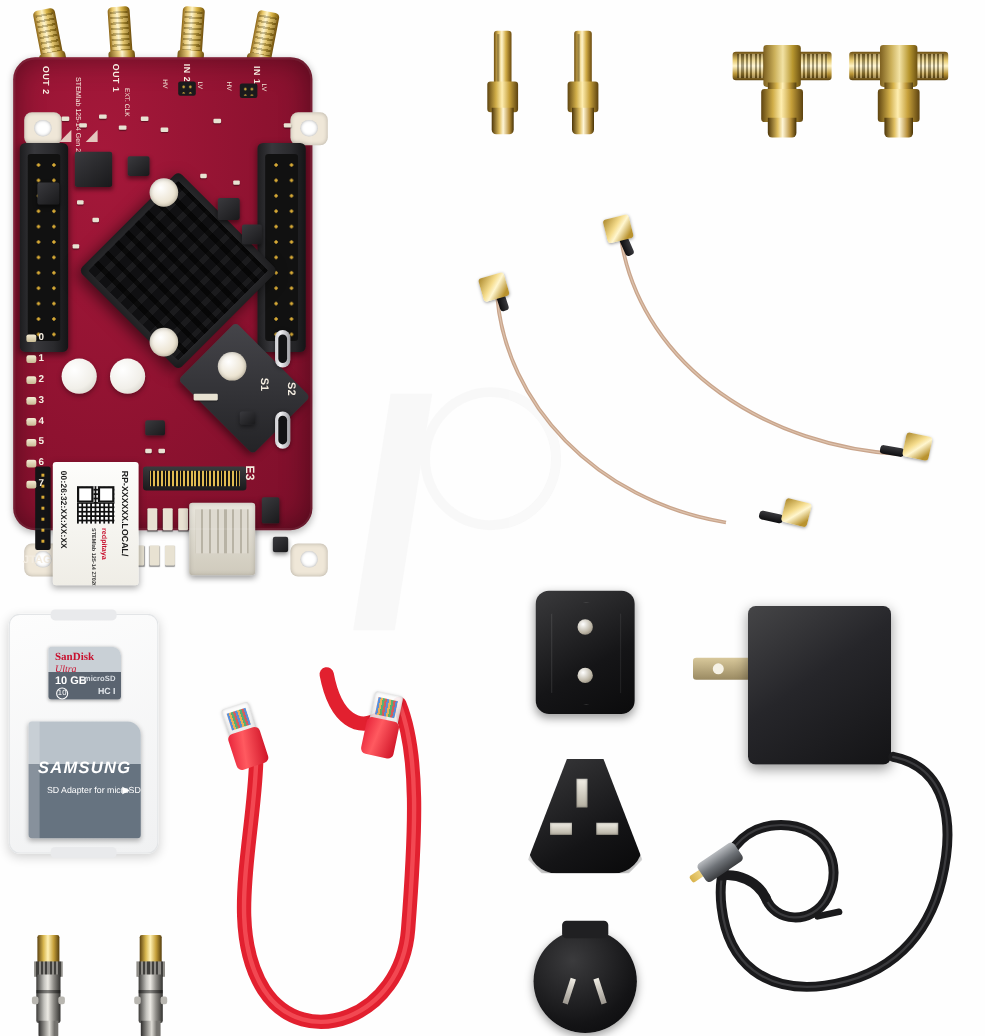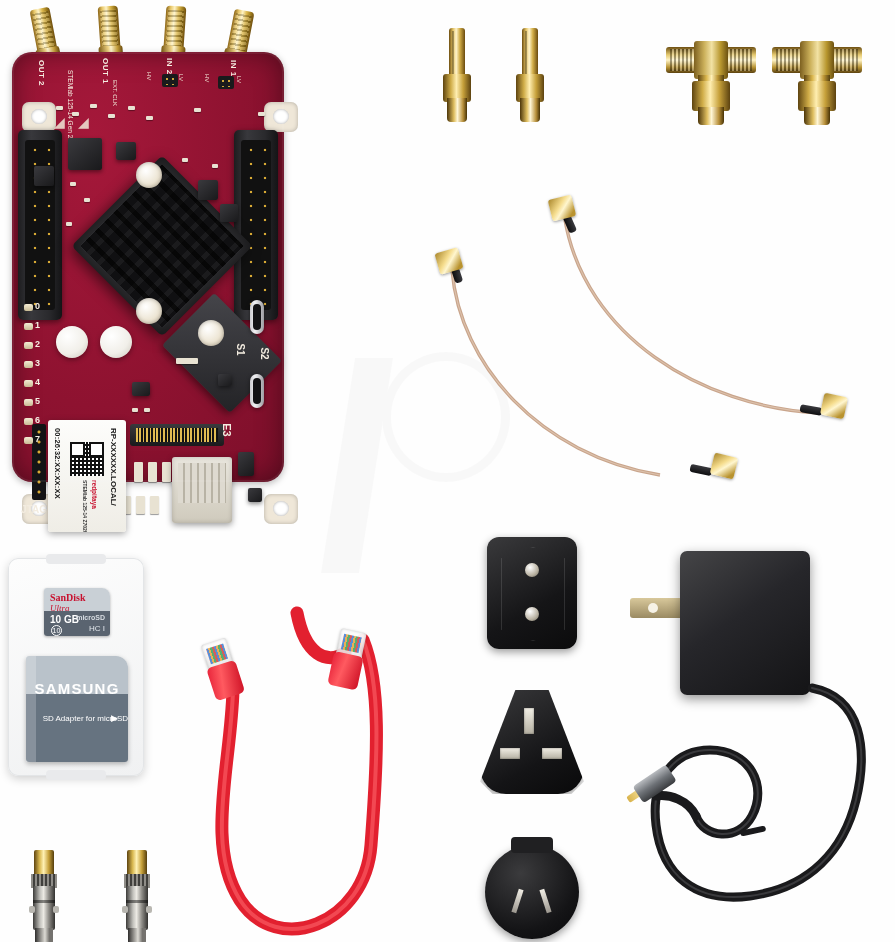--- a/index.html
+++ b/index.html
@@ -187,27 +187,27 @@
      background:linear-gradient(180deg,#c9d0d6 0 48%,#5a6470 48% 100%);
      box-shadow:0 1px 3px rgba(0,0,0,.3);}
   .microsd .sd-brand{position:absolute;left:6px;top:4px;color:#c8102e;font-size:10px;font-weight:bold;
      font-family:"Liberation Serif",serif;}
   .microsd .sd-sub{position:absolute;left:6px;top:15px;color:#c8102e;font-size:9px;font-style:italic;
      font-family:"Liberation Serif",serif;}
   .microsd .sd-cap{position:absolute;left:6px;top:26px;color:#fff;font-size:10px;font-weight:bold;}
   .microsd .sd-type{position:absolute;right:5px;top:26px;color:#d8dde2;font-size:7px;font-weight:bold;}
   .microsd .sd-class{position:absolute;left:7px;top:37px;color:#fff;font-size:7px;
      border:1px solid #fff;border-radius:50%;width:9px;height:9px;line-height:9px;text-align:center;}
-  .microsd .sd-hc{position:absolute;right:5px;top:36px;color:#e2e7ec;font-size:8px;font-weight:normal;}
+  .microsd .sd-hc{position:absolute;right:5px;top:36px;color:#e2e7ec;font-size:8px;font-weight:bold;}
   .adapter{position:absolute;left:18px;top:98px;width:102px;height:106px;
      border-radius:3px 12px 3px 3px;
      background:linear-gradient(180deg,#b9c2ca 0 36%,#667380 36% 100%);
      box-shadow:0 2px 5px rgba(0,0,0,.28);}
-  .adapter .ad-brand{position:absolute;left:0;right:0;top:24px;text-align:center;color:#fff;
-     font-size:15px;font-weight:bold;letter-spacing:1.2px;}
+  .adapter .ad-brand{position:absolute;left:0;right:0;top:34px;text-align:center;color:#fff;
+     font-size:15px;font-weight:bold;letter-spacing:1.2px;font-style:italic;}
   .adapter .ad-sub{position:absolute;left:0;right:0;top:58px;text-align:right;color:#fff;font-size:8px;}
   .adapter .ad-arrow{position:absolute;right:10px;top:57px;color:#fff;font-size:9px;}
   .adapter .ad-side{position:absolute;left:0;top:0;width:10px;height:100%;background:rgba(255,255,255,.22);}
 
   
   .eth{position:absolute;left:185px;top:595px;width:215px;height:345px;}
   .rjplug{position:absolute;width:30px;height:58px;}
   .rjplug .clear{position:absolute;left:2px;top:0;width:26px;height:30px;border-radius:3px;
      background:linear-gradient(180deg,rgba(255,255,255,.95),rgba(226,226,226,.85));
      box-shadow:inset 0 0 3px rgba(0,0,0,.25),0 1px 3px rgba(0,0,0,.25);}

